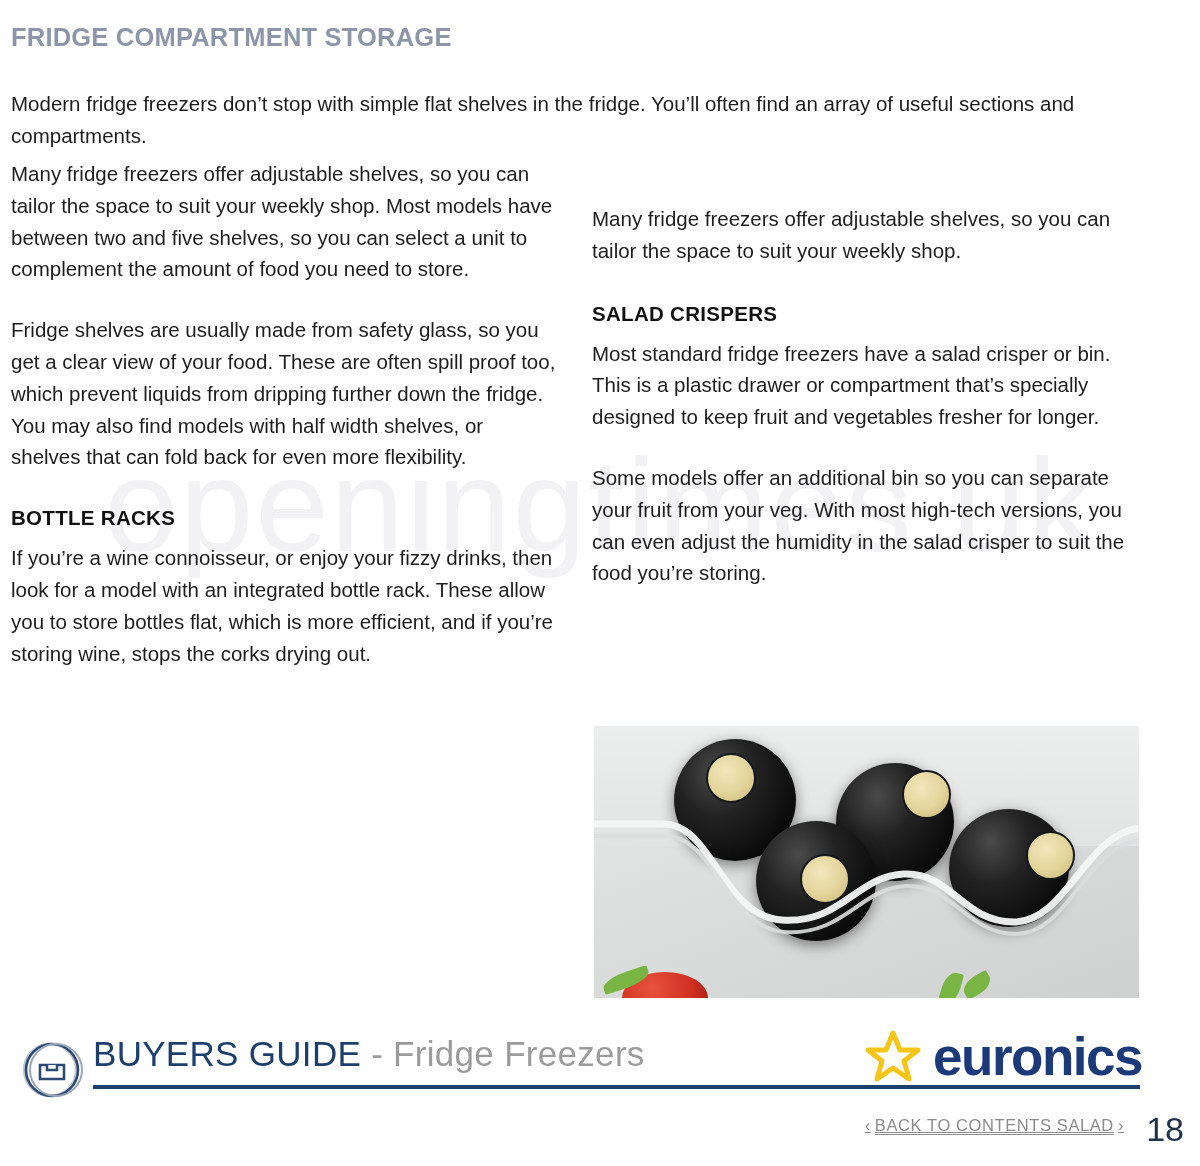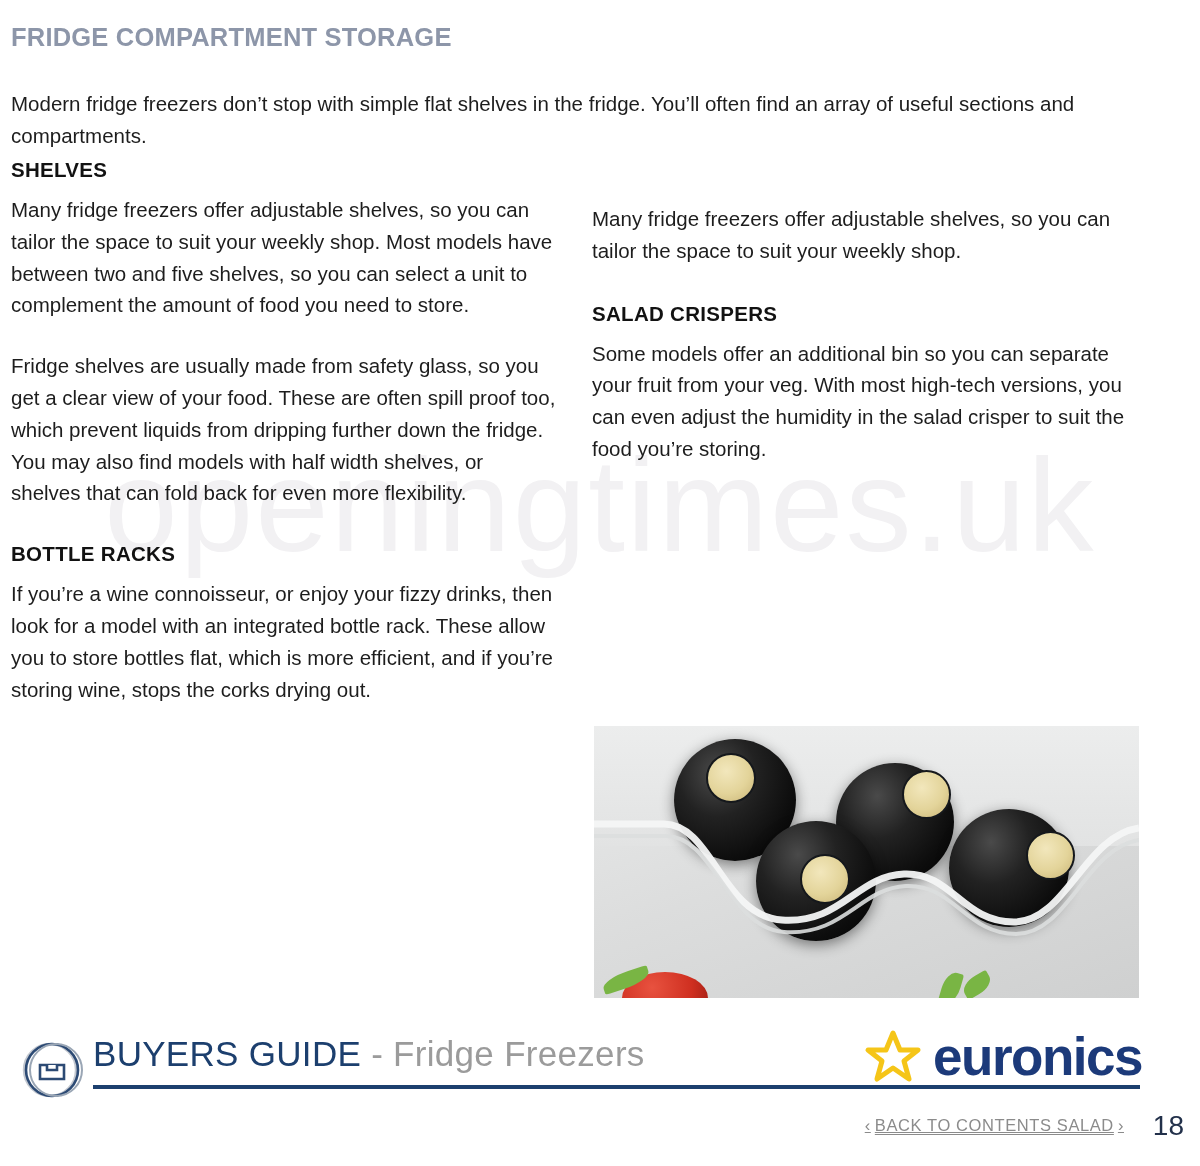--- a/index.html
+++ b/index.html
@@ -193,47 +193,47 @@
     letter-spacing: 0.6px;
     white-space: nowrap;
   }
   .back-link .chev { color: #8b8b8b; padding: 0 4px; }
   .back-link .lbl { text-decoration: underline; text-underline-offset: 3px; }
 
   .page-num {
     position: absolute;
     right: 16px;
     top: 94px;
-    font-size: 28px;
+    font-size: 34px;
     color: #22304a;
   }
 </style>
 </head>
 <body>
 
 <div class="watermark">openingtimes.uk</div>
 
 <div class="page">
 
   <h1 class="page-title">FRIDGE COMPARTMENT STORAGE</h1>
   <p class="intro">Modern fridge freezers don’t stop with simple flat shelves in the fridge. You’ll often find an array of useful sections and compartments.</p>
 
   <div class="col-left">
-    <h2 class="sec-head">SHELVES</h2>
     <p class="body">Many fridge freezers offer adjustable shelves, so you can tailor the space to suit your weekly shop. Most models have between two and five shelves, so you can select a unit to complement the amount of food you need to store.</p>
     <p class="body">Fridge shelves are usually made from safety glass, so you get a clear view of your food. These are often spill proof too, which prevent liquids from dripping further down the fridge. You may also find models with half width shelves, or shelves that can fold back for even more flexibility.</p>
 
     <h2 class="sec-head" style="margin-top:33px">BOTTLE RACKS</h2>
     <p class="body">If you’re a wine connoisseur, or enjoy your fizzy drinks, then look for a model with an integrated bottle rack. These allow you to store bottles flat, which is more efficient, and if you’re storing wine, stops the corks drying out.</p>
   </div>
 
   <div class="col-right">
     <p class="body">Many fridge freezers offer adjustable shelves, so you can tailor the space to suit your weekly shop.</p>
 
     <h2 class="sec-head">SALAD CRISPERS</h2>
+    <p class="body">Most standard fridge freezers have a salad crisper or bin. This is a plastic drawer or compartment that’s specially designed to keep fruit and vegetables fresher for longer.</p>
     <p class="body">Some models offer an additional bin so you can separate your fruit from your veg. With most high-tech versions, you can even adjust the humidity in the salad crisper to suit the food you’re storing.</p>
   </div>
 
   <figure class="photo" style="margin:0">
     <div class="glass-top"></div>
 
     <div class="bottle" style="left:242px;top:37px;width:118px;height:118px;"></div>
     <div class="cork" style="left:308px;top:44px;width:45px;height:45px;"></div>
 
     <div class="bottle" style="left:355px;top:83px;width:120px;height:118px;"></div>

